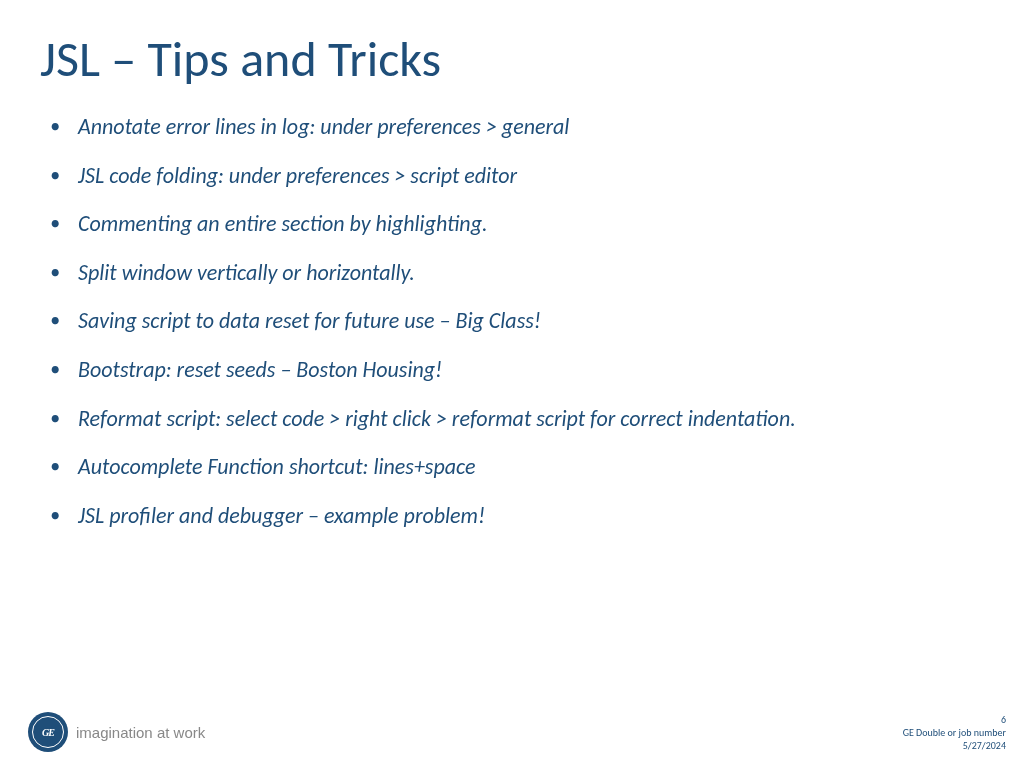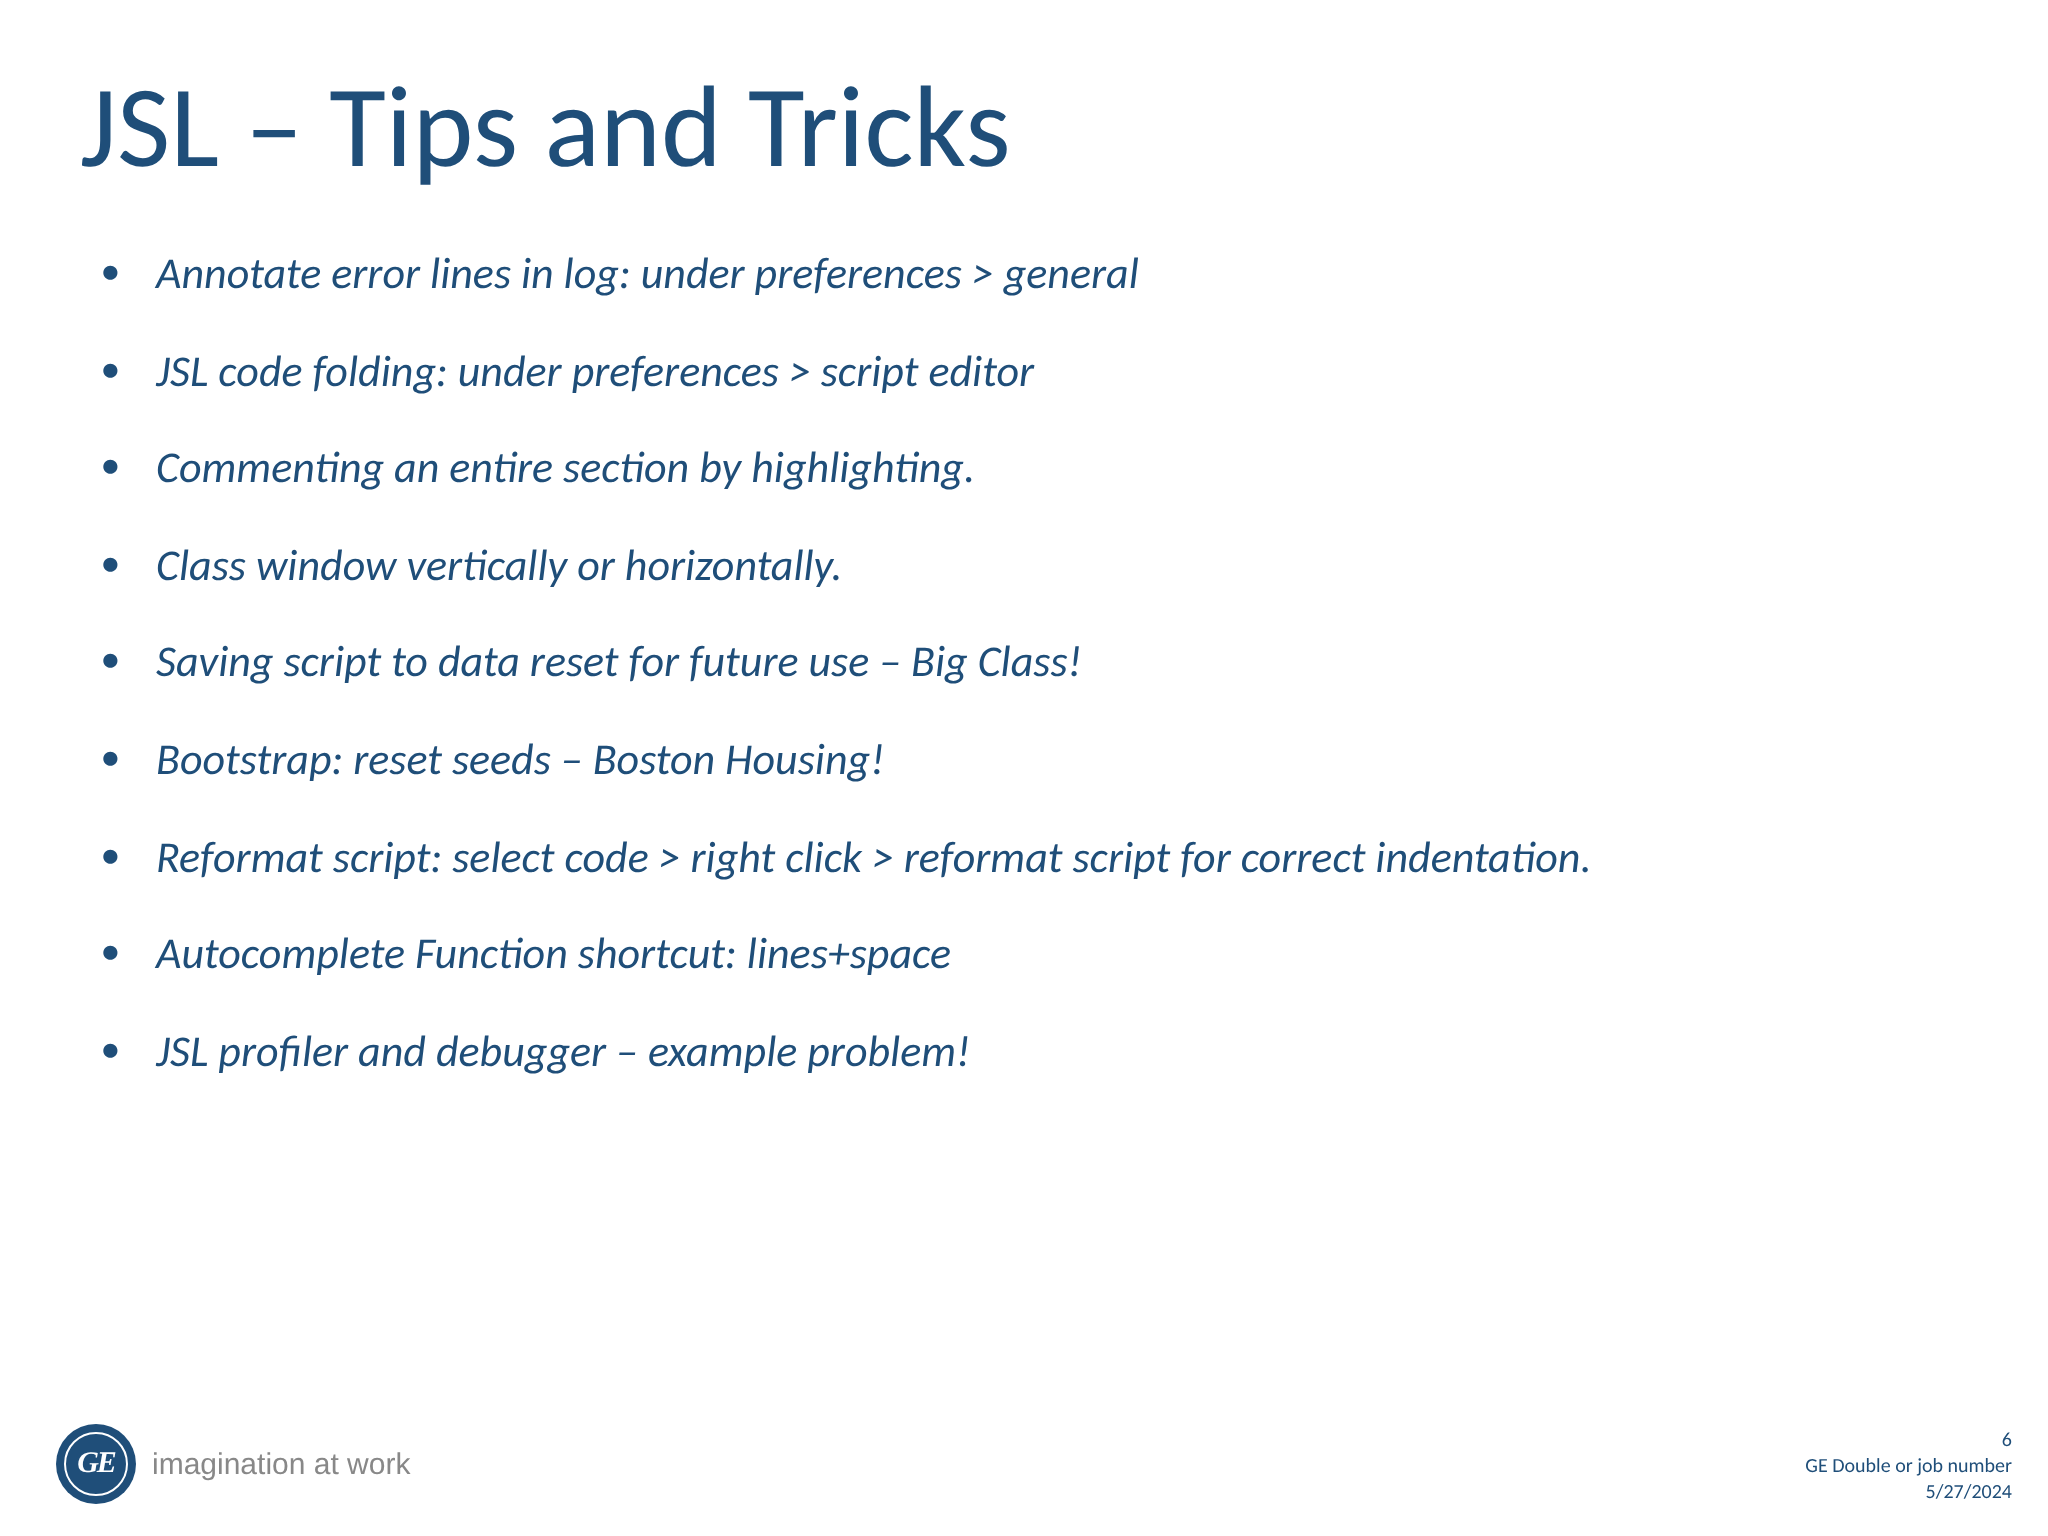--- a/index.html
+++ b/index.html
@@ -13,21 +13,21 @@
       background: white;
       font-family: Calibri, "Segoe UI", Arial, sans-serif;
       color: #1f4e79;
       position: relative;
       overflow: hidden;
     }
     .slide {
       padding: 28px 40px 0 40px;
     }
     .title {
-      font-size: 58px;
+      font-size: 50px;
       font-weight: 400;
       color: #1f4e79;
       margin-bottom: 24px;
       letter-spacing: 0px;
     }
     .bullet-list {
       list-style: none;
       padding-left: 38px;
       font-style: italic;
     }
@@ -78,21 +78,21 @@
       height: 32px;
       border-radius: 50%;
       border: 1.5px solid white;
       display: flex;
       align-items: center;
       justify-content: center;
       position: relative;
     }
     .ge-logo-text {
       color: white;
-      font-size: 15px;
+      font-size: 10px;
       font-style: italic;
       font-family: Georgia, serif;
       font-weight: bold;
       letter-spacing: -1px;
     }
     .tagline {
       font-size: 15px;
       color: #888;
       font-family: "Segoe UI", Arial, sans-serif;
     }
@@ -111,21 +111,21 @@
   </style>
 </head>
 <body>
 
 <div class="slide">
   <h1 class="title">JSL – Tips and Tricks</h1>
   <ul class="bullet-list">
     <li class="bullet-item">Annotate error lines in log: under preferences &gt; general</li>
     <li class="bullet-item">JSL code folding: under preferences &gt; script editor</li>
     <li class="bullet-item">Commenting an entire section by highlighting.</li>
-    <li class="bullet-item">Class window vertically or horizontally.</li>
+    <li class="bullet-item">Split window vertically or horizontally.</li>
     <li class="bullet-item">Saving script to data reset for future use – Big Class!</li>
     <li class="bullet-item">Bootstrap: reset seeds – Boston Housing!</li>
     <li class="bullet-item">Reformat script: select code &gt; right click  &gt; reformat script for correct indentation.</li>
     <li class="bullet-item">Autocomplete Function shortcut: lines+space</li>
     <li class="bullet-item">JSL profiler and debugger – example problem!</li>
   </ul>
 </div>
 
 <div class="footer">
   <div class="logo-wrap">

